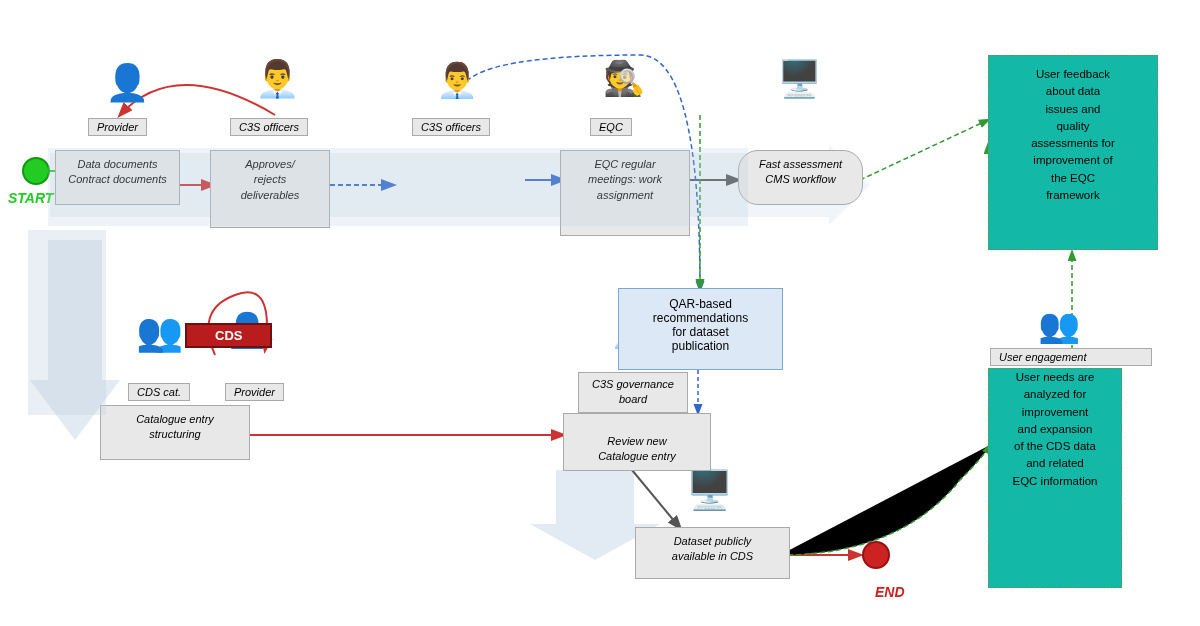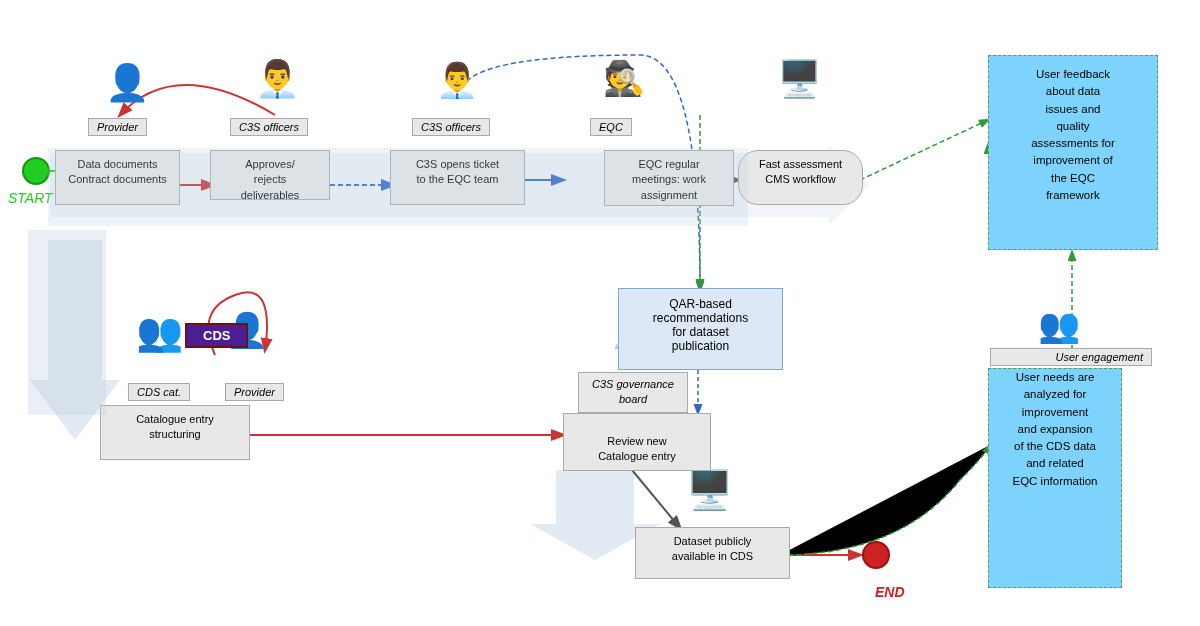--- a/index.html
+++ b/index.html
@@ -20,27 +20,28 @@
     }
     
     .box {
       position: absolute;
       background: #e8e8e8;
       border: 1px solid #aaa;
       text-align: center;
       padding: 6px 8px;
       font-size: 11px;
       line-height: 1.4;
+      font-style: italic;
     }
     .box-blue {
       background: #dce8f5;
       border: 1px solid #7aaad0;
     }
     .box-green {
-      background: #7dd3fc;
+      background: #14b8a6;
       border: 1px dashed #5a9a5a;
     }
     .box-label {
       position: absolute;
       font-style: italic;
       font-size: 11px;
       background: #e8e8e8;
       border: 1px solid #aaa;
       padding: 2px 8px;
       text-align: center;
@@ -65,38 +66,38 @@
       position: absolute;
       width: 28px;
       height: 28px;
       border-radius: 50%;
       background: #cc2222;
       border: 2px solid #991111;
     }
     .start-text {
       position: absolute;
       color: #22cc22;
-      font-weight: normal;
+      font-weight: bold;
       font-style: italic;
       font-size: 14px;
     }
     .end-text {
       position: absolute;
       color: #cc2222;
       font-weight: bold;
       font-style: italic;
       font-size: 14px;
     }
     .cds-badge {
       position: absolute;
-      background: #4c1d95;
+      background: #b91c1c;
       color: white;
       font-weight: bold;
       font-size: 13px;
-      padding: 3px 16px;
+      padding: 3px 28px;
       border: 2px solid #6a1212;
     }
     .icon-container {
       position: absolute;
       text-align: center;
     }
   </style>
 </head>
 <body>
 
@@ -208,29 +209,26 @@
 
   <div class="box-label" style="left:88px; top:118px; font-style:italic;">Provider</div>
   <div class="box-label" style="left:230px; top:118px; font-style:italic;">C3S officers</div>
   <div class="box-label" style="left:412px; top:118px; font-style:italic;">C3S officers</div>
   <div class="box-label" style="left:590px; top:118px; font-style:italic;">EQC</div>
 
   <div class="box" style="left:55px; top:150px; width:125px; height:55px;">
     Data documents<br>Contract documents
   </div>
 
-  <div class="box" style="left:210px; top:150px; width:120px; height:50px;">
+  <div class="box" style="left:210px; top:150px; width:120px; height:78px;">
     Approves/<br>rejects<br>deliverables
   </div>
 
-  <div class="box" style="left:390px; top:150px; width:135px; height:55px;">
-    C3S opens ticket<br>to the EQC team
-  </div>
-
-  <div class="box" style="left:560px; top:150px; width:130px; height:56px;margin-left:44px;">
+
+  <div class="box" style="left:560px; top:150px; width:130px; height:86px;">
     EQC regular<br>meetings: work<br>assignment
   </div>
 
   <div class="box" style="left:738px; top:150px; width:125px; height:55px;border-radius:20px;">
     Fast assessment<br>CMS workflow
   </div>
 
   <div class="box-green" style="position:absolute; left:988px; top:55px; width:170px; height:195px; padding:10px; font-size:11.5px; line-height:1.5; text-align:center;">
     User feedback<br>about data<br>issues and<br>quality<br>assessments for<br>improvement of<br>the EQC<br>framework
   </div>
@@ -250,21 +248,21 @@
   </div>
 
   <div class="box" style="left:563px; top:413px; width:148px; height:58px; padding:20px;">
     Review new<br>Catalogue entry
   </div>
 
   <div class="box" style="left:635px; top:527px; width:155px; height:52px;">
     Dataset publicly<br>available in CDS
   </div>
 
-  <div class="box-label" style="left:990px; top:348px; font-style:italic; font-size:11px; width:162px; text-align:right;">User engagement</div>
+  <div class="box-label" style="left:990px; top:348px; font-style:italic; font-size:11px; width:162px; text-align:left;">User engagement</div>
 
   <div class="box-green" style="position:absolute; left:988px; top:368px; width:134px; height:220px; font-size:11.5px; line-height:1.5; text-align:center;">
     User needs are<br>analyzed for<br>improvement<br>and expansion<br>of the CDS data<br>and related<br>EQC information
   </div>
 
   <div style="position:absolute; left:48px; top:148px; width:700px; height:78px; background:#b8cfe0; opacity:0.25; border-radius:0;"></div>
 
   <div style="position:absolute; left:28px; top:230px; width:78px; height:185px; background:#c0d0e0; opacity:0.35;"></div>
 
 </div>

